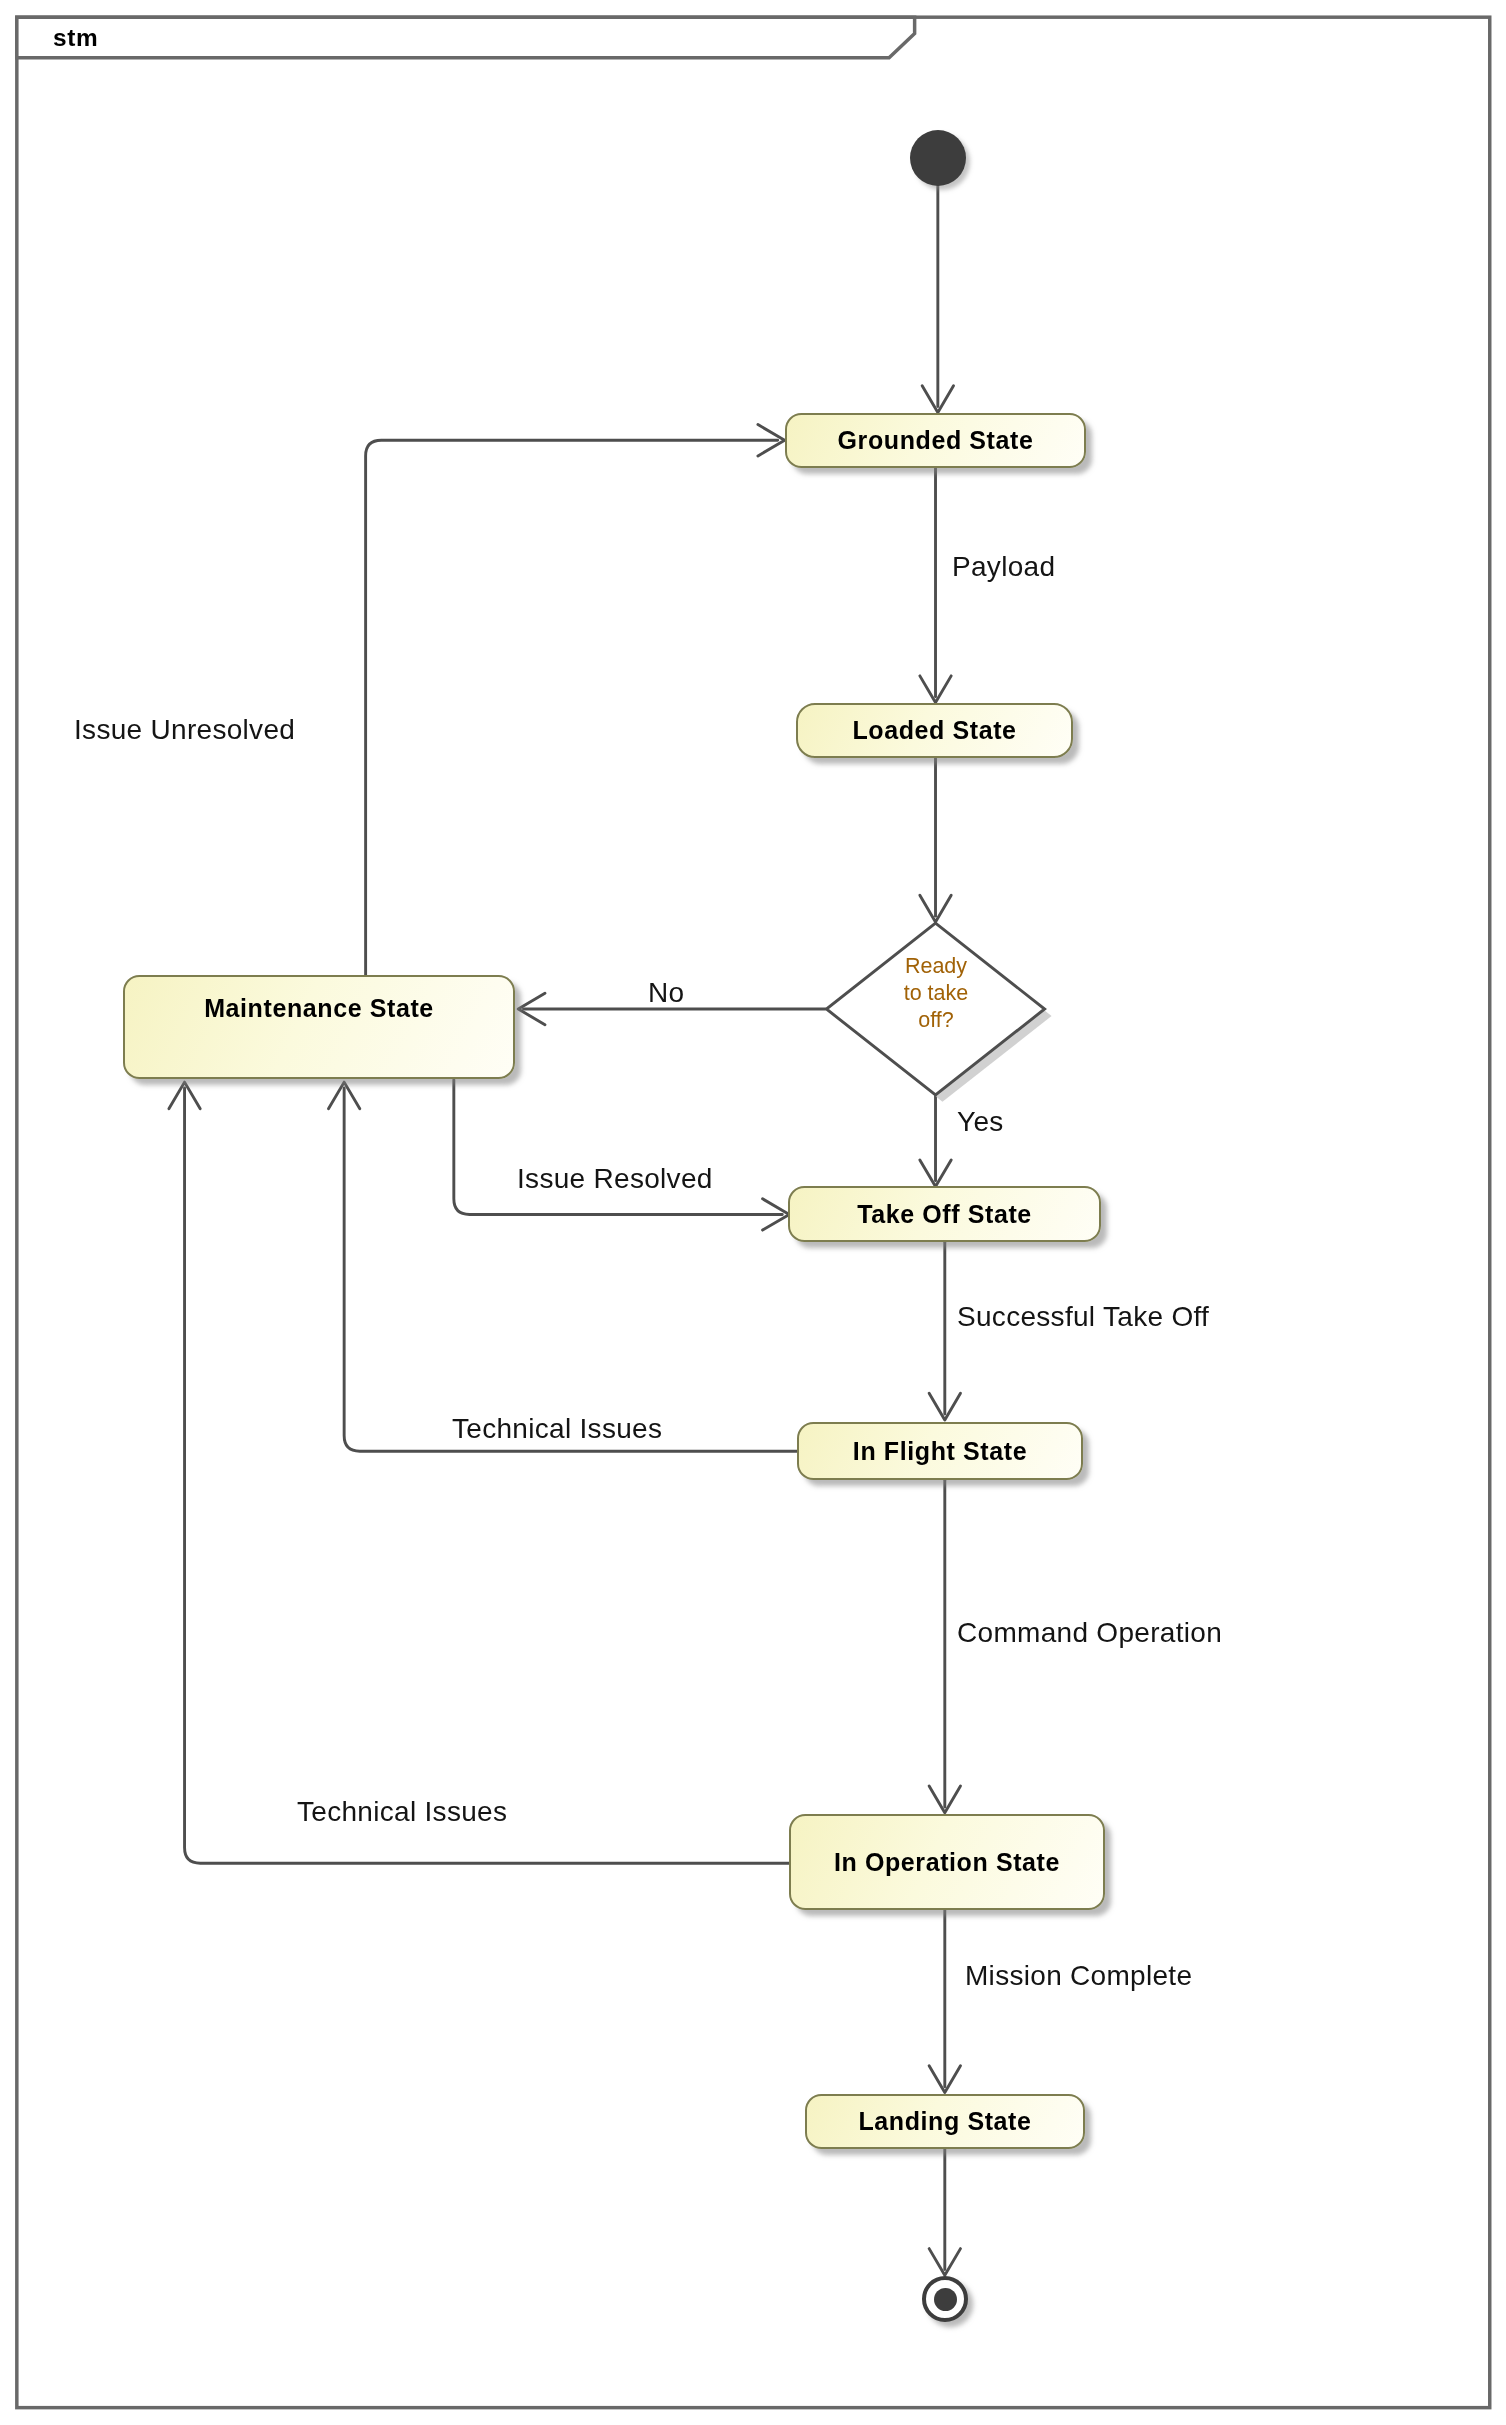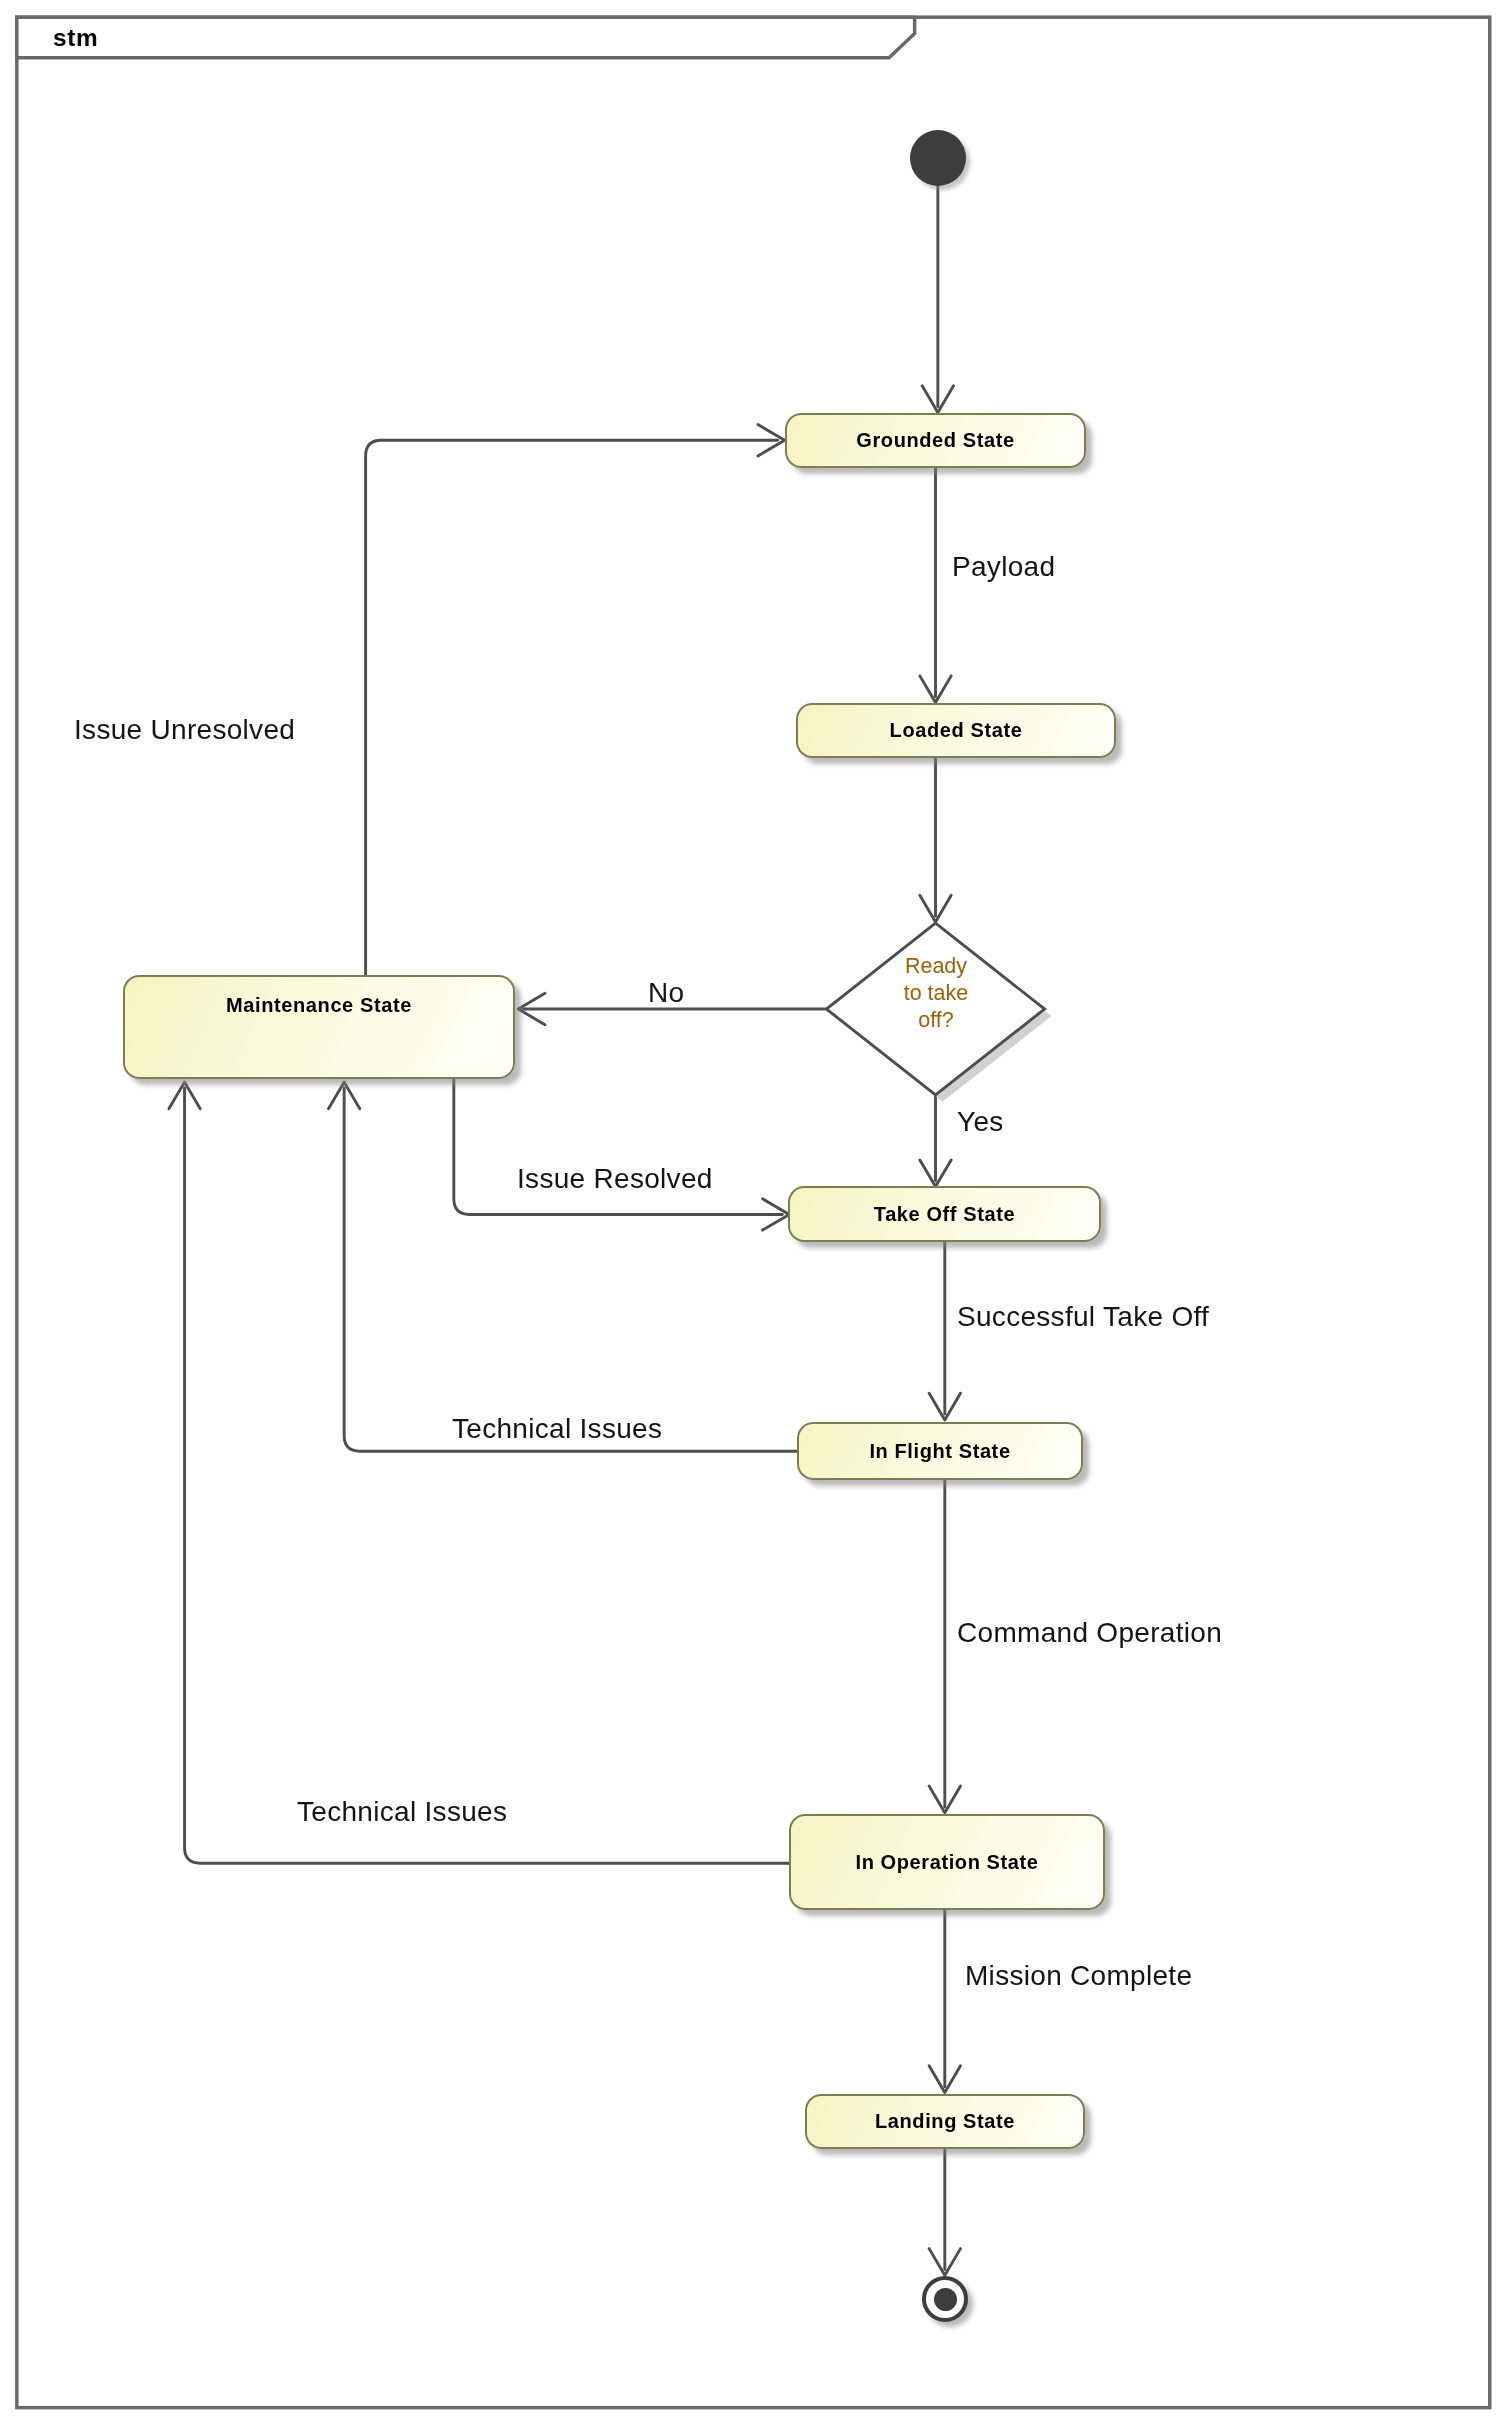--- a/index.html
+++ b/index.html
@@ -18,29 +18,29 @@
     position: absolute; left: 53px; top: 17px; height: 41px;
     display: flex; align-items: center; z-index: 3;
     font-size: 24.4px; letter-spacing: 0.6px; white-space: pre;
   }
   .frame-title .kw { font-weight: bold; margin-right: 4px; }
 
   .state {
     position: absolute; z-index: 4;
     display: flex; align-items: center; justify-content: center;
     text-align: center;
-    font-weight: bold; font-size: 20px; letter-spacing: 0.6px;
+    font-weight: bold; font-size: 25px; letter-spacing: 0.6px;
     background: linear-gradient(115deg, #f6f3c3 0%, #fbfadd 45%, #fffef6 100%);
     border: 2.3px solid #7d7d4f;
     border-radius: 16.3px;
     box-shadow: 6.4px 6.4px 5.2px -1.2px rgba(130,130,130,0.55);
     line-height: 1.15;
   }
   .state-grounded    { left: 785px; top: 413px;  width: 301px; height: 55px;  }
-  .state-loaded      { left: 796px; top: 703px; width: 320px; height: 55px;  }
+  .state-loaded      { left: 796px; top: 703px; width: 277px; height: 55px; border-radius: 19px;  }
   .state-maintenance { left: 123px;  top: 975px; width: 392px; height: 104px;
                        align-items: flex-start; padding-top: 17.4px; }
   .state-takeoff     { left: 788px; top: 1186px; width: 313px; height: 56px;  }
   .state-inflight    { left: 797px; top: 1422px; width: 286px; height: 58px; }
   .state-inoperation { left: 789px; top: 1814px; width: 316px; height: 96px; }
   .state-inoperation .wrapbox { max-width: 250px; }
   .state-landing     { left: 805px; top: 2094px; width: 280px; height: 55px;  }
 
   .initial-node {
     position: absolute; z-index: 4;

